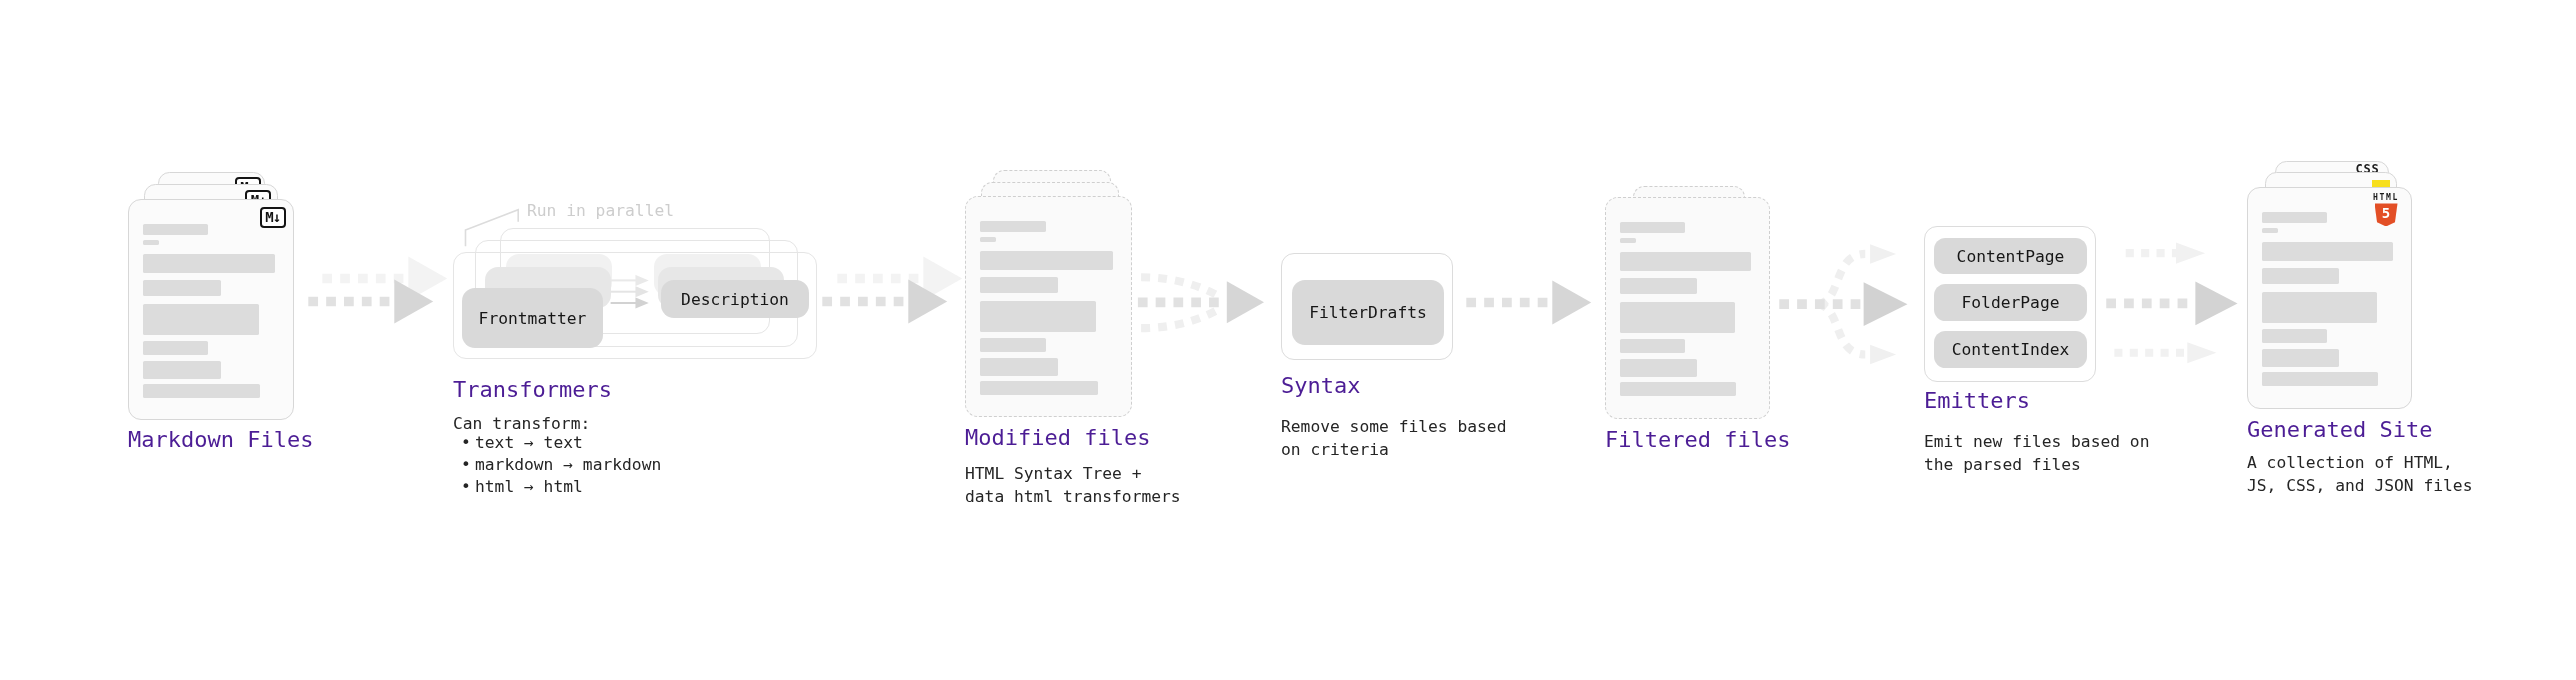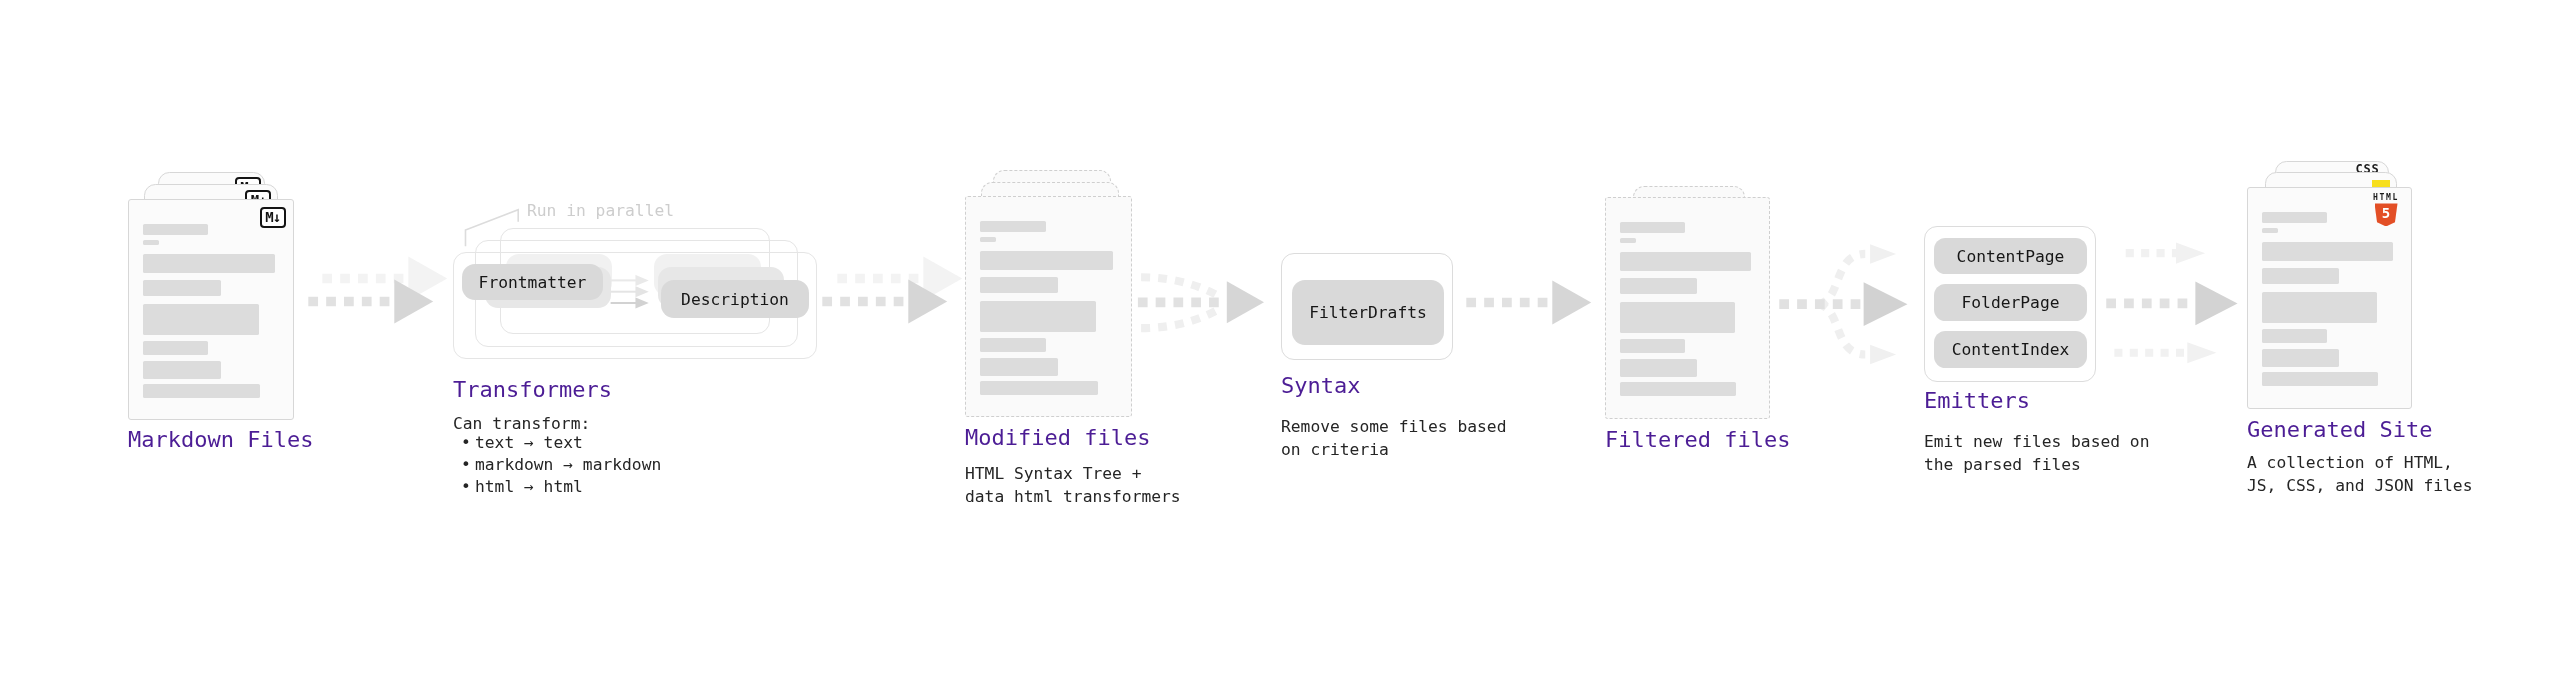--- a/index.html
+++ b/index.html
@@ -3,21 +3,21 @@
 <meta charset="utf-8">
 <style>
   html,body{margin:0;padding:0;background:#ffffff;}
   body{width:2576px;height:681px;font-family:"DejaVu Sans Mono","Liberation Mono",monospace;}
   .canvas{position:relative;width:2576px;height:681px;overflow:hidden;background:#ffffff;}
 
   .stage-title{position:absolute;font-size:22px;font-weight:500;color:#4c1d95;white-space:nowrap;line-height:26px;}
   .stage-desc{position:absolute;font-size:16.3px;color:#252525;line-height:23px;white-space:nowrap;}
   .annotation{position:absolute;font-size:16.3px;color:#cdcdcd;white-space:nowrap;}
 
-  .doc-card,.doc-tab{position:absolute;box-sizing:border-box;background:#fbfbfb;border:1.6px solid #d7d7d7;border-radius:3px;overflow:hidden;}
+  .doc-card,.doc-tab{position:absolute;box-sizing:border-box;background:#fbfbfb;border:1.6px solid #d7d7d7;border-radius:13px;overflow:hidden;}
   .doc-tab{border-radius:11.4px;}
   .dashed{border-style:dashed;border-color:#cfcfcf;background:#fafafa;}
   .bars{position:absolute;left:14px;right:14px;top:23.6px;}
   .bar{background:#dcdcdc;border-radius:1.6px;}
 
   .md-badge{position:absolute;display:inline-block;border:2.4px solid #141414;border-radius:4.1px;background:#ffffff;color:#141414;font-weight:bold;font-size:14px;line-height:17px;padding:0 3.3px;letter-spacing:-0.8px;}
 
   .css-badge{position:absolute;width:28px;text-align:center;}
   .css-txt{display:block;font-size:12px;font-weight:bold;color:#1b1b1b;line-height:8.1px;letter-spacing:0.8px;}
   .css-bar{display:block;height:3.3px;margin:0.8px 3.3px 0 3.3px;border-radius:0.8px;}
@@ -84,21 +84,21 @@
       <polyline points="8,53 8,33 73,8 73,23" fill="none" stroke="#dcdcdc" stroke-width="2"></polyline>
     </svg>
     <div class="annotation" style="left:527px;top:201px">Run in parallel</div>
 
     <div class="obox" style="left:500px;top:228px;width:270px;height:106px"></div>
     <div class="obox" style="left:475px;top:240px;width:323px;height:107px"></div>
     <div class="obox" style="left:453px;top:252px;width:364px;height:107px"></div>
 
     <div class="pill g2" style="left:506px;top:254px;width:106px;height:42px"></div>
     <div class="pill g1" style="left:485px;top:267px;width:126px;height:41px"></div>
-    <div class="pill" style="left:462px;top:264px;width:141px;height:36px">Frontmatter</div>
+    <div class="pill" style="left:462px;top:288px;width:141px;height:60px">Frontmatter</div>
 
     <div class="pill g2" style="left:654px;top:254px;width:107px;height:42px"></div>
     <div class="pill g1" style="left:658px;top:267px;width:126px;height:41px"></div>
     <div class="pill" style="left:661px;top:280px;width:148px;height:38px">Description</div>
 
     <svg class="flow-svg" style="left:609px;top:273px" width="42" height="39" viewBox="0 0 52 48">
       <g stroke="#e9e9e9" fill="#e9e9e9" stroke-width="2.5">
         <line x1="2" y1="9" x2="34" y2="9"></line>
           <polygon points="34,4 46,9 34,14"></polygon>
       </g>

